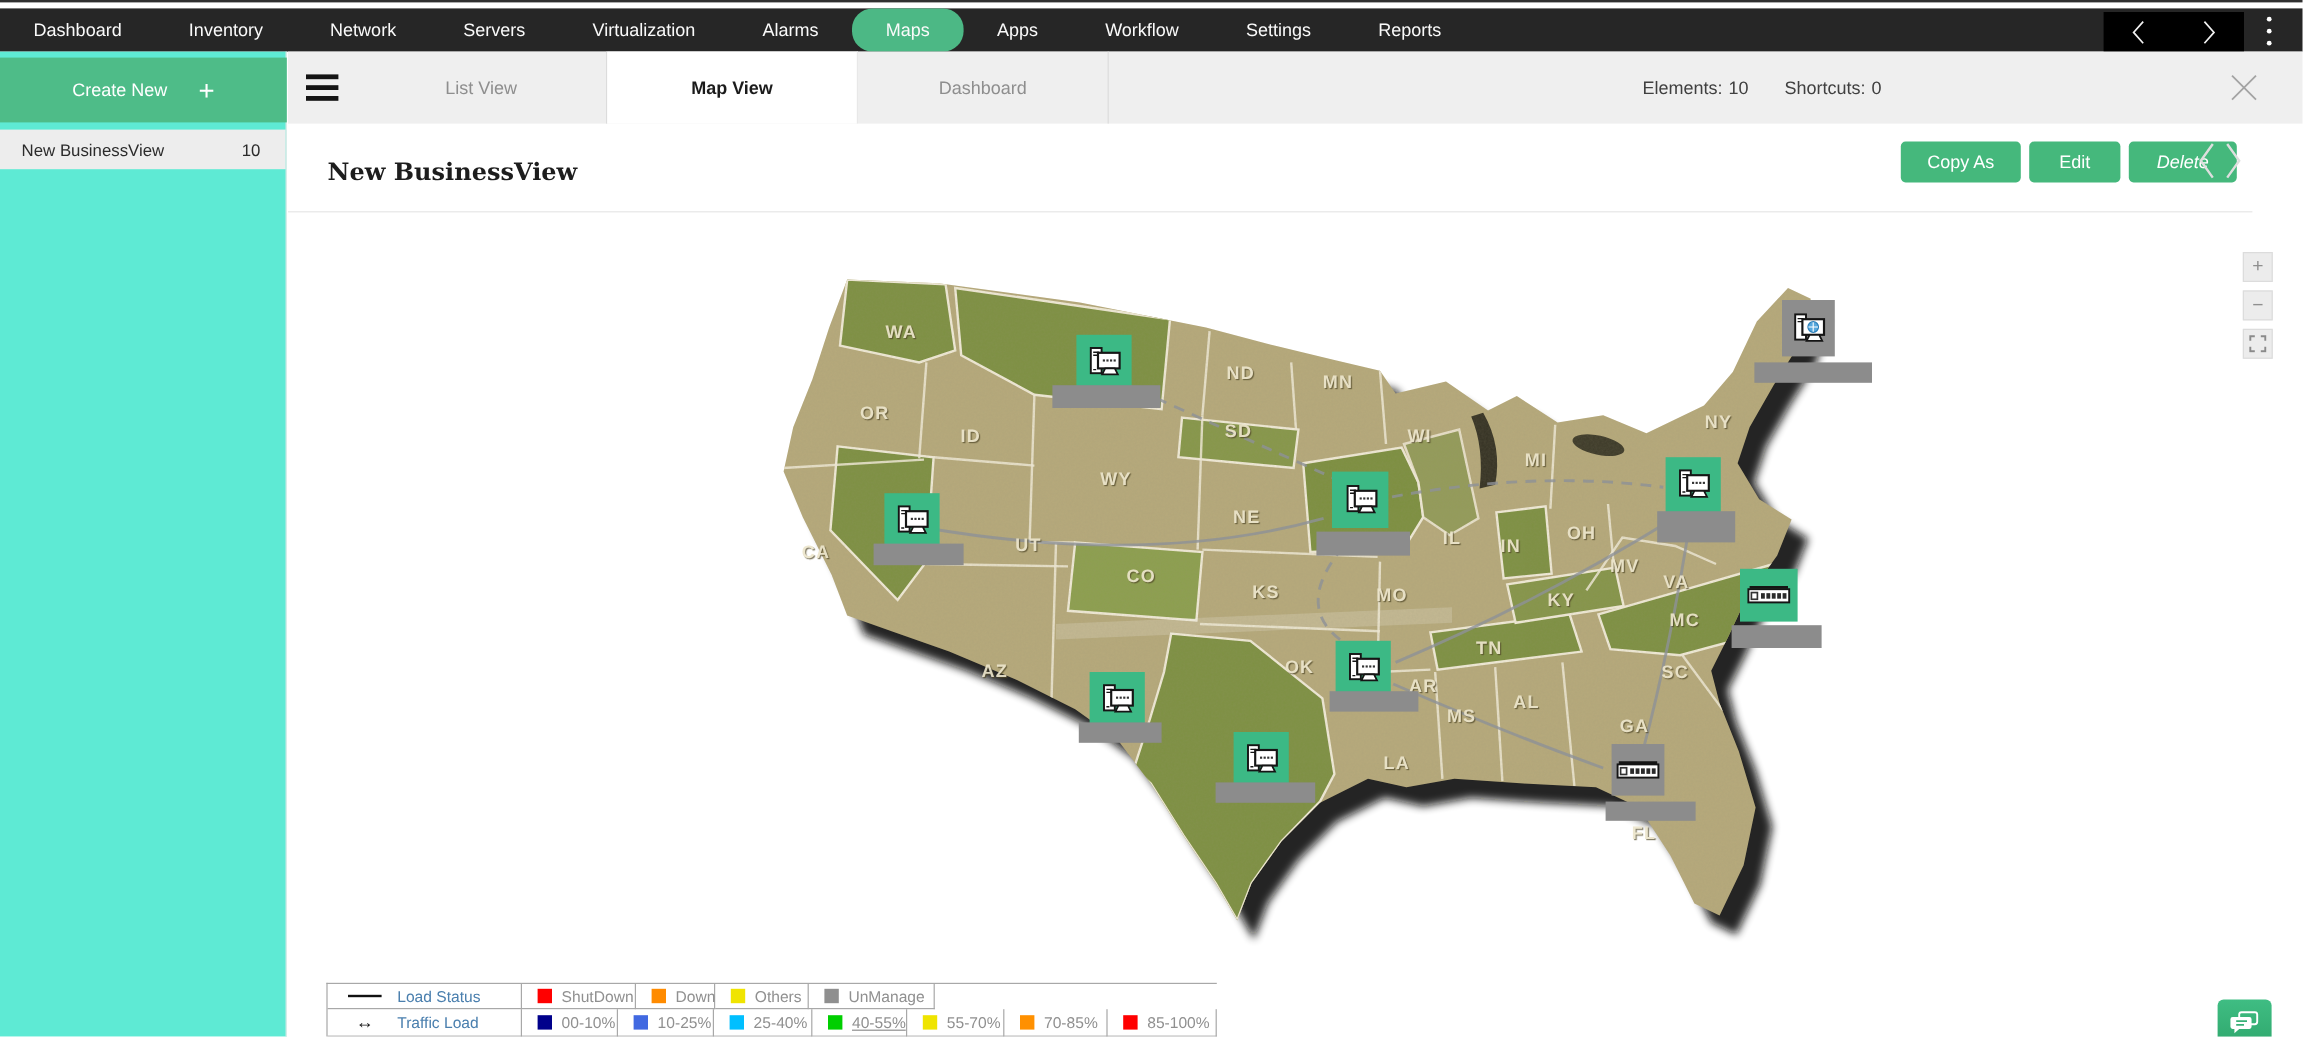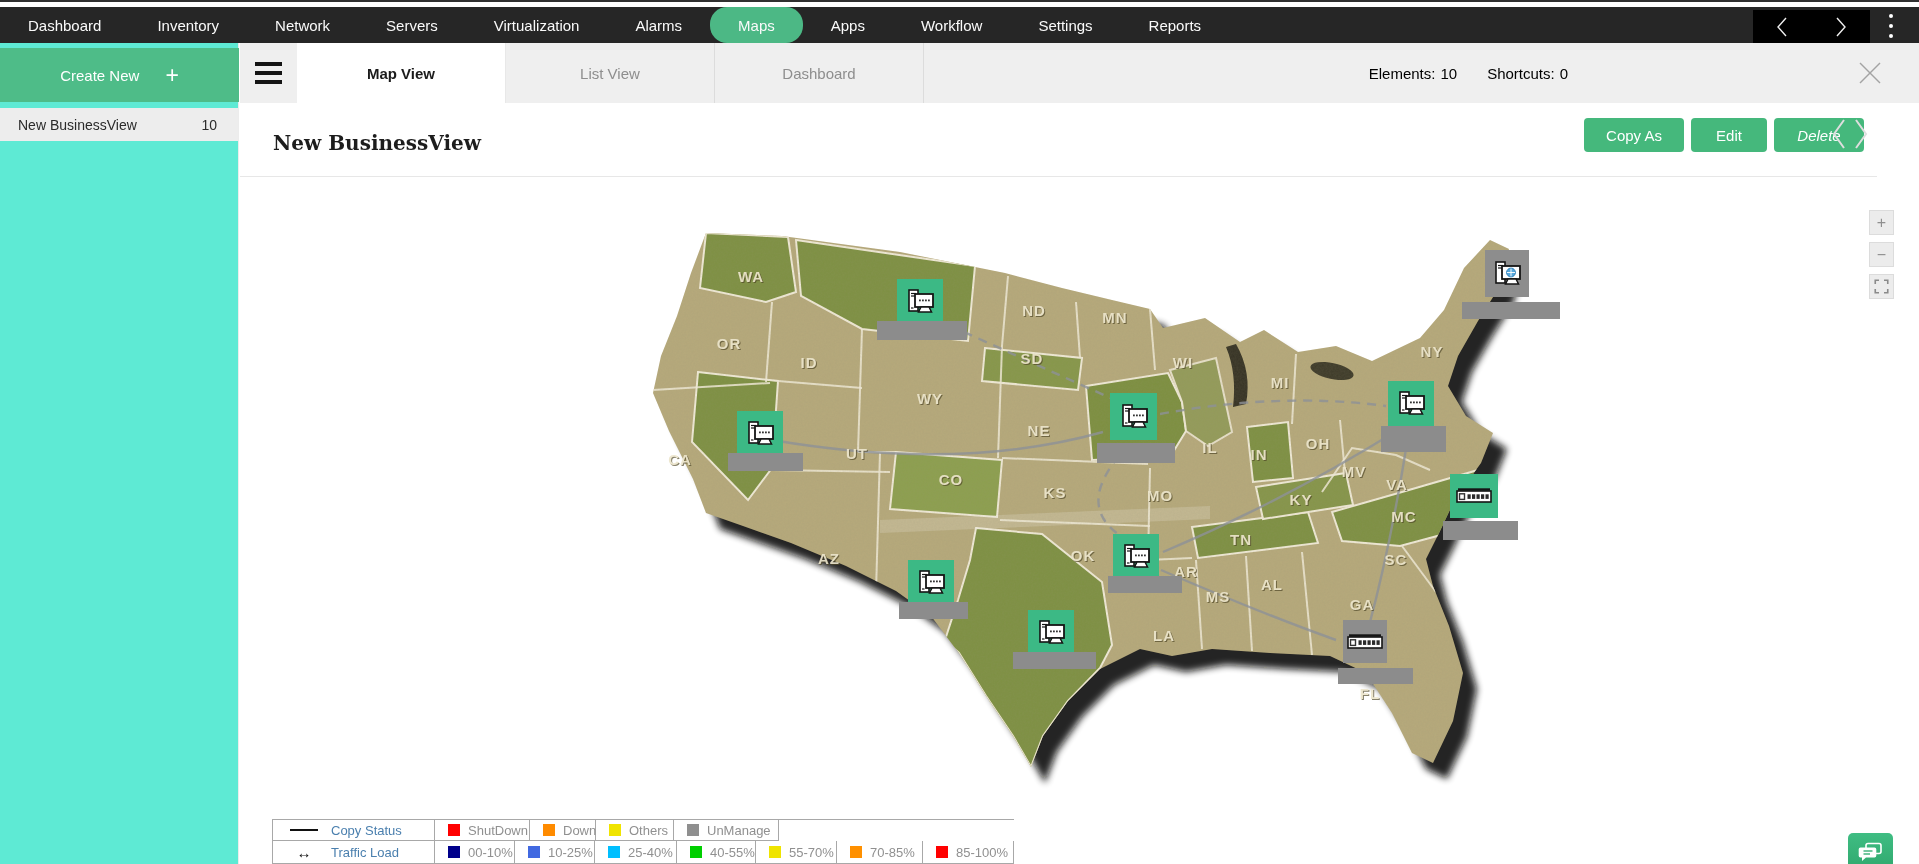--- a/index.html
+++ b/index.html
@@ -24,21 +24,21 @@
   .create-plus{font-size:23px;font-weight:300;line-height:1;}
   .sb-item{margin-top:6px;height:33px;background:#ededed;display:flex;align-items:center;justify-content:space-between;padding:0 21px 0 18px;font-size:14px;color:#2b2b2b;cursor:pointer;}
 
   
   .tabbar{position:absolute;left:240px;top:43px;width:1679px;height:60px;background:#efefef;}
   .hamburger{position:absolute;left:15px;top:19px;width:27px;height:22px;display:flex;flex-direction:column;justify-content:space-between;cursor:pointer;}
   .hamburger i{display:block;height:4px;background:#141414;}
   .tabs{position:absolute;left:57px;top:0;height:60px;display:flex;}
   .tab{width:209px;height:60px;display:flex;align-items:center;justify-content:center;font-size:15px;color:#8e8e8e;border-right:1px solid #dcdcdc;cursor:pointer;box-sizing:border-box;}
   .tab.active{background:#fff;color:#1b1b1b;font-weight:bold;border-right:1px solid #e8e8e8;}
-  .tabmeta{position:absolute;right:351px;top:0;height:60px;display:flex;align-items:center;gap:30px;font-size:15px;color:#000000;}
+  .tabmeta{position:absolute;right:351px;top:0;height:60px;display:flex;align-items:center;gap:30px;font-size:15px;color:#404040;}
   .meta-pair{display:flex;gap:5px;}
   .close-btn{position:absolute;right:36px;top:17px;width:26px;height:26px;cursor:pointer;}
 
   
   .view-title{position:absolute;left:273px;top:131px;font-family:"DejaVu Serif",serif;font-size:20px;font-weight:bold;color:#1d1d1d;}
   .action-btns{position:absolute;left:1550px;top:118px;display:flex;gap:7px;}
   .act-btn{height:34px;background:#45b87c;border:none;border-radius:4px;color:#fff;font-size:15px;cursor:pointer;font-family:"Liberation Sans",sans-serif;}
   .act-btn:nth-child(1){width:100px;margin-left:34px;}
   .act-btn:nth-child(2){width:76px;}
   .act-btn:nth-child(3){width:90px;font-style:italic;}
@@ -126,22 +126,22 @@
       </div>
   </aside>
 
   <div class="tabbar">
     <div class="hamburger">
         <i></i>
         <i></i>
         <i></i>
       </div>
     <div class="tabs" id="tabs">
+        <div class="tab">List View</div>
         <div class="tab active">Map View</div>
-        <div class="tab">List View</div>
         <div class="tab">Dashboard</div>
       </div>
     <div class="tabmeta">
       <span class="meta-pair">
         <span>Elements:</span>
         <span>10</span>
       </span>
       <span class="meta-pair">
         <span>Shortcuts:</span>
         <span>0</span>
@@ -432,21 +432,21 @@
       </svg>
     </button>
   </div>
 
   <div class="legend" id="legend">
       <div class="lrow">
         <div class="lcell titlecell">
           <span class="lglyph">
             <span class="lline"></span>
           </span>
-          <span>Copy Status</span>
+          <span>Load Status</span>
         </div>
         <div class="lcell" style="width: 95px;">
           <span class="sw" style="background: rgb(255, 0, 0);"></span>
           <span>ShutDown</span>
         </div>
         <div class="lcell" style="width: 66px;">
           <span class="sw" style="background: rgb(255, 139, 0);"></span>
           <span>Down</span>
         </div>
         <div class="lcell" style="width: 78px; text-align: center;">
@@ -468,21 +468,21 @@
           <span>00-10%</span>
         </div>
         <div class="lcell" style="width: 80px;">
           <span class="sw" style="background: rgb(65, 105, 225);"></span>
           <span>10-25%</span>
         </div>
         <div class="lcell" style="width: 82px;">
           <span class="sw" style="background: rgb(0, 191, 255);"></span>
           <span>25-40%</span>
         </div>
-        <div class="lcell" style="width: 79px;">
+        <div class="lcell" style="width: 79px; text-decoration: underline;">
           <span class="sw" style="background: rgb(0, 207, 0);"></span>
           <span>40-55%</span>
         </div>
         <div class="lcell" style="width: 81px;">
           <span class="sw" style="background: rgb(239, 228, 0);"></span>
           <span>55-70%</span>
         </div>
         <div class="lcell" style="width: 86px;">
           <span class="sw" style="background: rgb(255, 144, 0);"></span>
           <span>70-85%</span>

